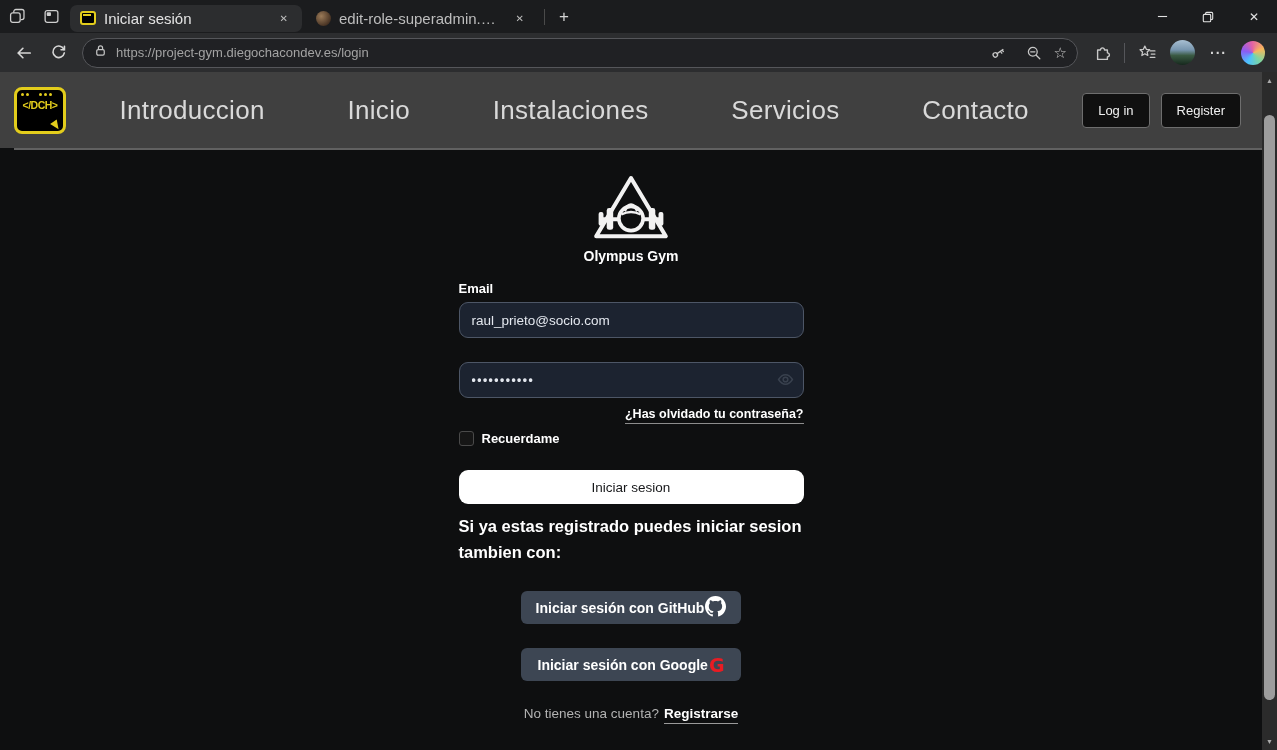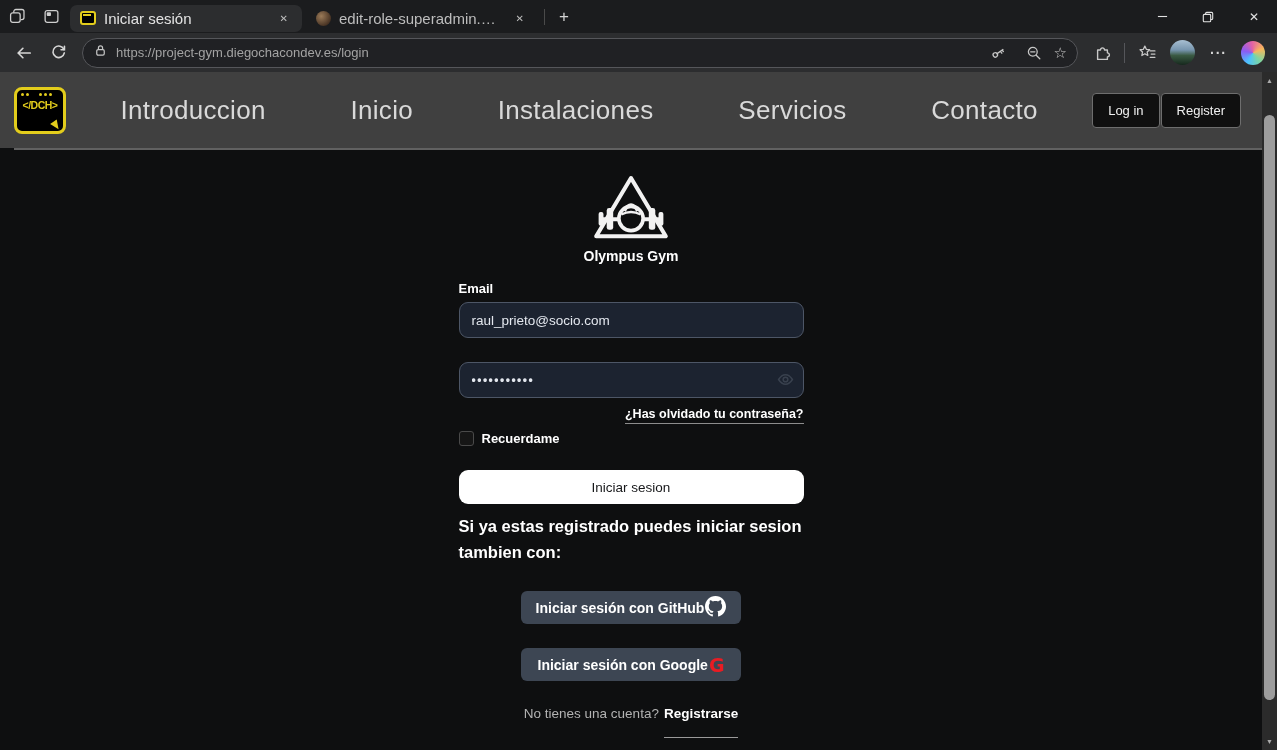--- a/index.html
+++ b/index.html
@@ -49,21 +49,21 @@
   .dch-dots { display:flex; gap:2px; padding:3px 0 0 4px; }
   .dch-dots i { width:3px; height:3px; background:#e3cd1c; border-radius:50%; }
   .dch-dots i.sp { background:transparent; width:6px; }
   .dch-text { color:#e3cd1c; font-size:10.5px; font-weight:bold; text-align:center; margin-top:3px;
     letter-spacing:-0.5px; }
   .dch-cursor { position:absolute; right:3px; bottom:1px; width:0; height:0;
     border-left:4px solid transparent; border-right:4px solid transparent;
     border-top:9px solid #e3cd1c; transform:rotate(-35deg); }
   .nav-links { flex:1; display:flex; justify-content:space-around; align-items:center; padding:0 12px; }
   .nav-link { font-size:26px; font-weight:300; color:#d9d9d9; letter-spacing:0.3px; }
-  .nav-btns { display:flex; gap:1px; margin-right:22px; }
+  .nav-btns { display:flex; gap:11px; margin-right:22px; }
   .nav-btn { border:1px solid #6e6e6e; background:#101010; color:#f0f0f0; font-size:13px;
     padding:9px 15px; border-radius:4px; font-family:inherit; }
   .nav-sep { height:2px; background:#616161; margin:0 14px; }
 
   
   .content { height:600px; margin-right:15px; overflow:hidden; }
   .form-col { width:345px; margin:0 auto; padding-top:24px; display:flex; flex-direction:column; }
   .gym-logo { align-self:center; }
   .brand { text-align:center; font-size:14px; font-weight:bold; color:#fff; margin-top:6px; }
   .field-label { font-size:13px; font-weight:bold; color:#fff; margin:17px 0 6px; }
@@ -79,21 +79,21 @@
   .remember-label { font-size:13px; font-weight:bold; color:#fff; }
   .submit-btn { margin-top:24px; height:34px; background:#fff; border:none; border-radius:9px;
     font-size:13.5px; color:#17181a; font-family:inherit; }
   .social-intro { margin-top:10px; font-size:16.5px; font-weight:bold; color:#fff; line-height:1.55; }
   .social-btn { margin:26px auto 0; width:220px; height:33px; background:#3d4653; border:none;
     border-radius:6px; display:flex; align-items:center; justify-content:center; gap:1px;
     font-size:14px; font-weight:bold; color:#fff; font-family:inherit; }
   .social-btn.google { margin-top:24px; }
   .g-red { color:#e81c23; font-size:19px; font-weight:bold; font-family:"DejaVu Sans", sans-serif; }
   .footer-line { margin-top:25px; text-align:center; font-size:13.5px; color:#b3b3b3; }
-  .footer-link { color:#fff; font-weight:bold; border-bottom:1px solid #9a9a9a; padding-bottom:16px; margin-left:5px; }
+  .footer-link { color:#fff; font-weight:bold; border-bottom:1px solid #9a9a9a; padding-bottom:2px; margin-left:5px; }
 
   
   .scrollbar { position:absolute; top:72px; right:0; bottom:0; width:15px; background:#2b2b2b; }
   .sb-arrow { position:absolute; left:0; width:15px; text-align:center; font-size:7px; color:#ababab; }
   .sb-up { top:5px; } .sb-down { bottom:5px; }
   .sb-thumb { position:absolute; left:2px; top:43px; width:11px; height:585px; background:#9d9d9d; border-radius:6px; }
 </style>
 </head>
 <body>
 

